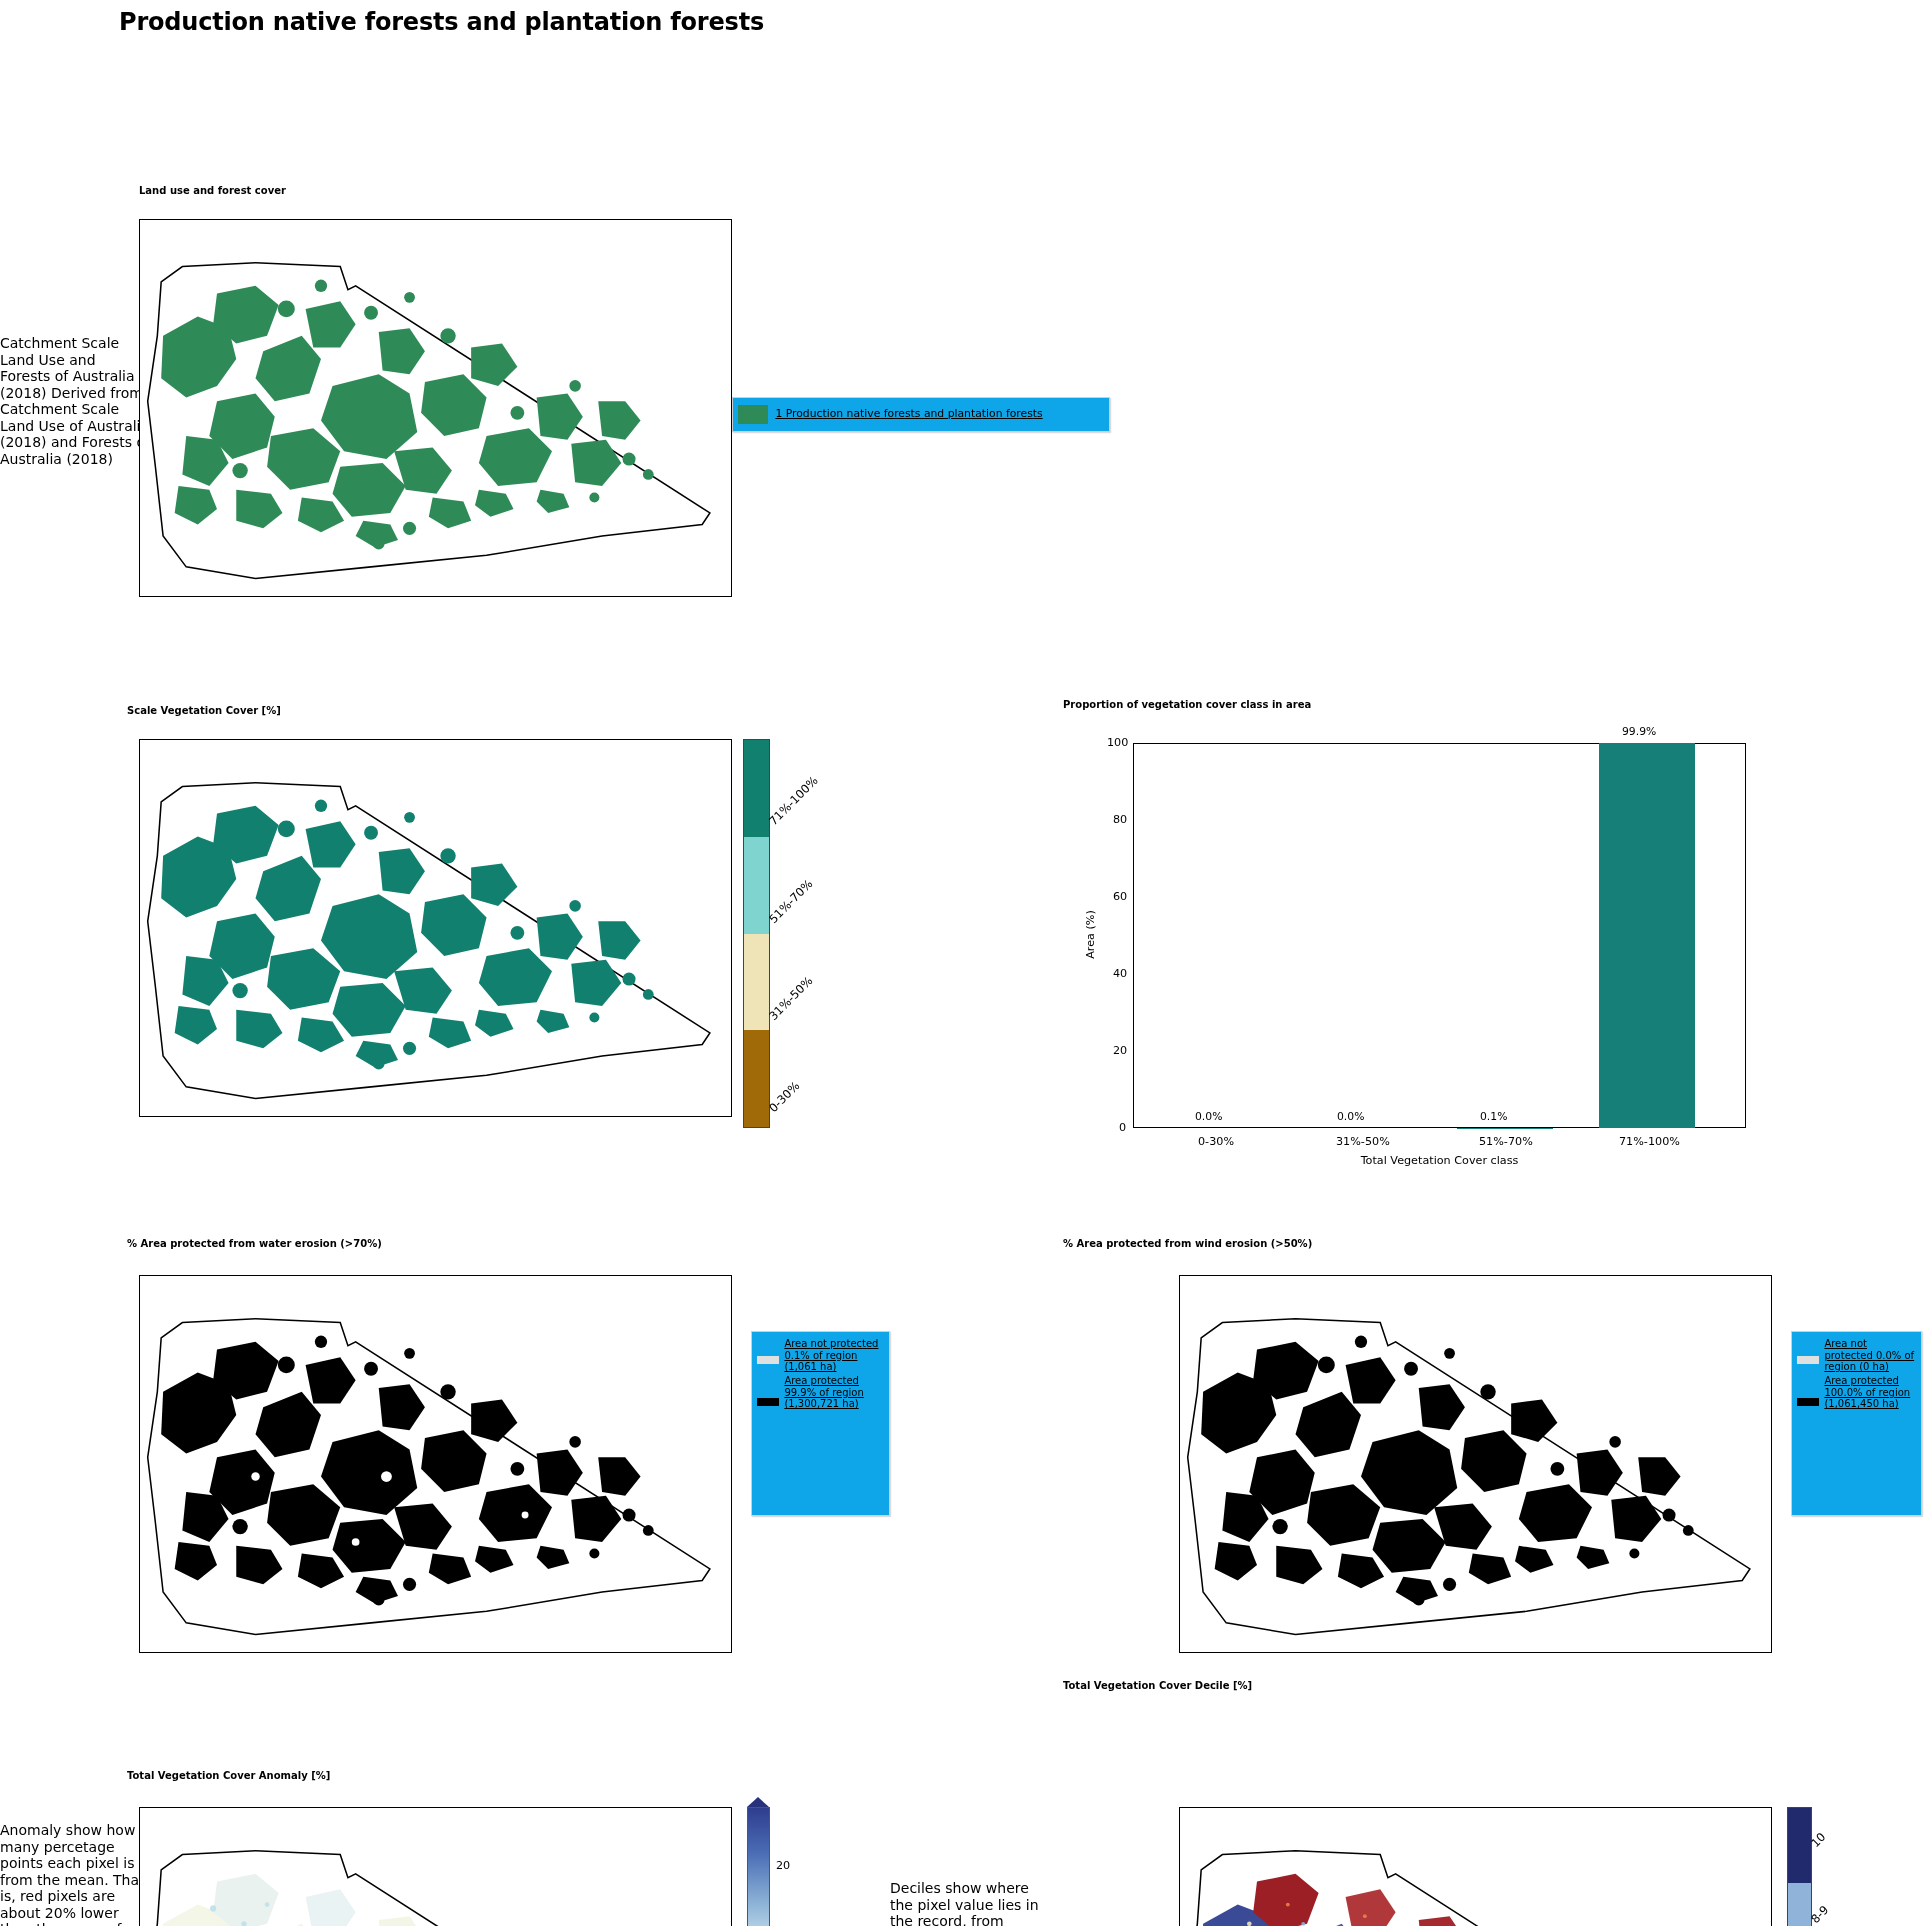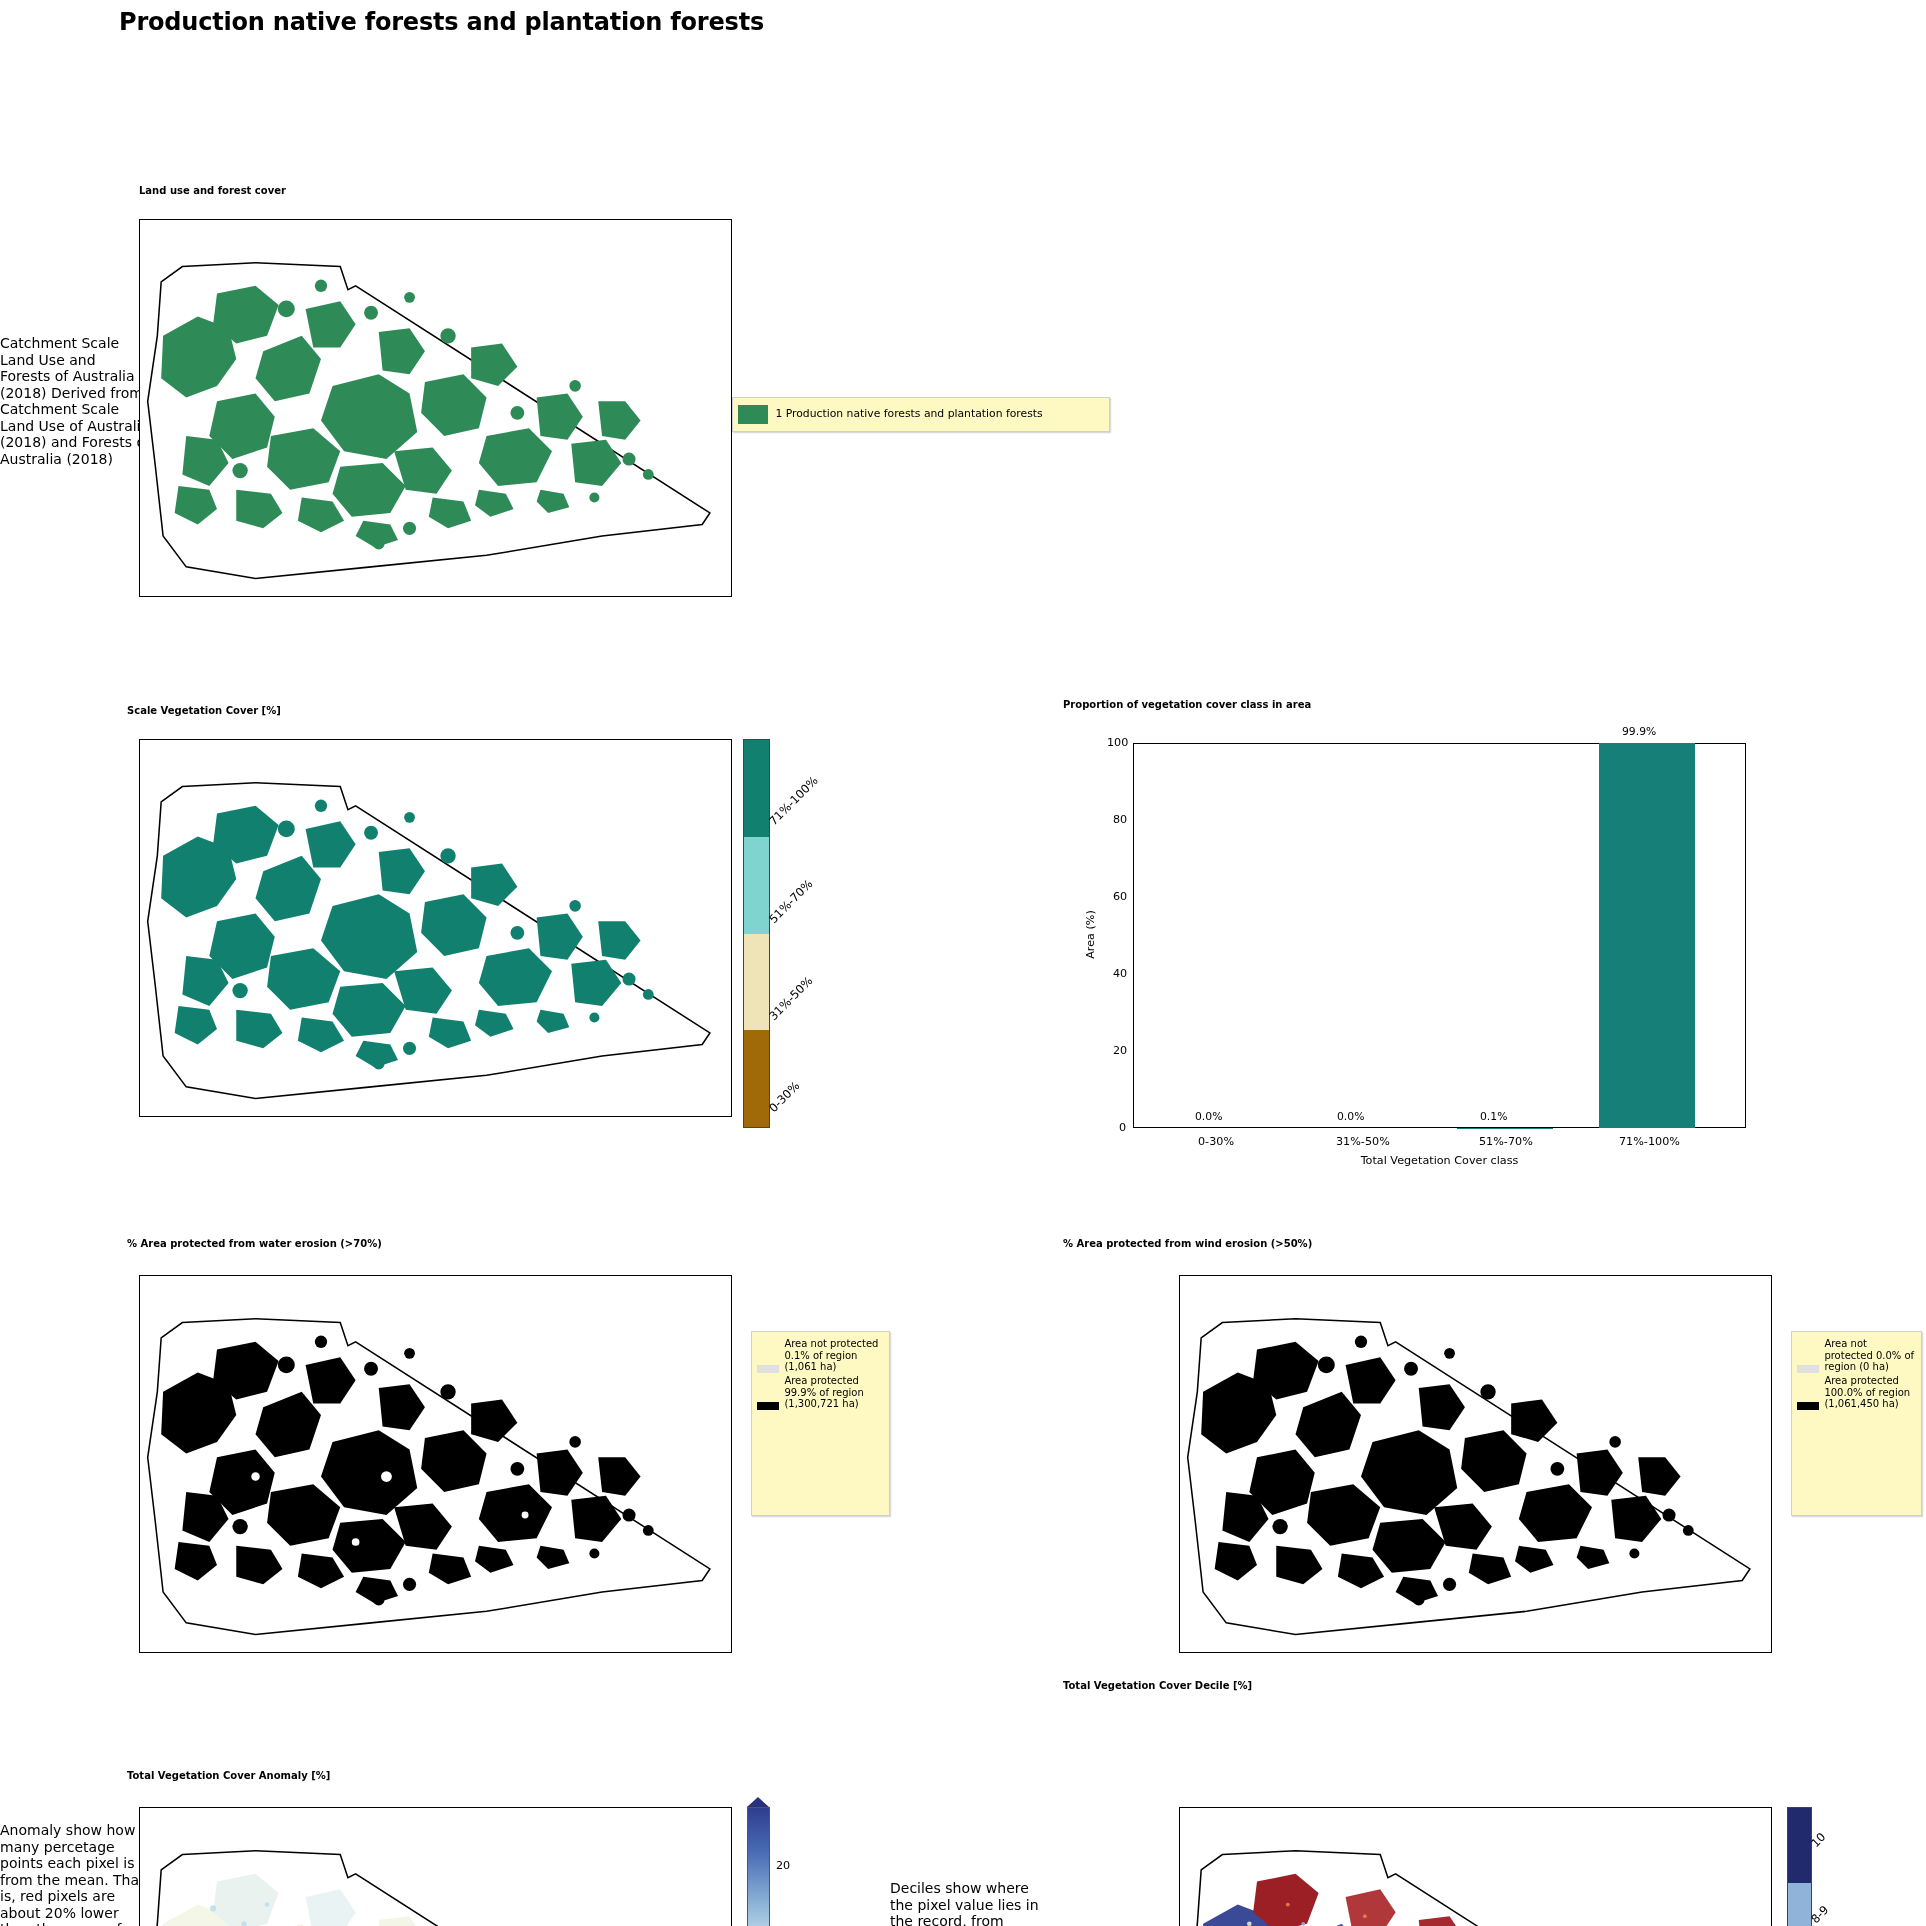--- a/index.html
+++ b/index.html
@@ -14,25 +14,25 @@
     left:119px;top:7.7px;font-size:24px;font-weight:bold;letter-spacing:-0.2px;
   }
   .panel-title{font-size:10px;font-weight:bold;text-align:left;}
   .mapbox{
     border:1.2px solid #000;background:#ffffff;box-sizing:border-box;
     position:absolute;overflow:hidden;
   }
   .sidenote{font-size:14px;line-height:1.18;}
   
   .legendbox{
-    border:0.8px solid #cfcfcf;background:#fef9c3;box-sizing:border-box;
+    border:0.8px solid #cfcfcf;background:#0ea5e9;box-sizing:border-box;
     box-shadow:0.8px 0.8px 1.2px rgba(0,0,0,0.18);
-    position:absolute;padding:3.9px 5.4px;
+    position:absolute;padding:3.9px 5.4px;text-decoration:underline;
   }
-  .legrow{display:flex;align-items:flex-end;gap:5.4px;margin:2.3px 0;}
+  .legrow{display:flex;align-items:center;gap:5.4px;margin:2.3px 0;}
   .legswatch{flex:0 0 auto;}
   .legtext{font-size:10px;line-height:1.16;}
   .legtext-one{font-size:10.8px;line-height:1.2;}
   .cbar-lab{
     position:absolute;font-size:11.6px;
     transform-origin:left bottom;
     white-space:nowrap;
   }
   .tick-lab{position:absolute;font-size:11.2px;}
   .axis-title{position:absolute;font-size:11.2px;}

